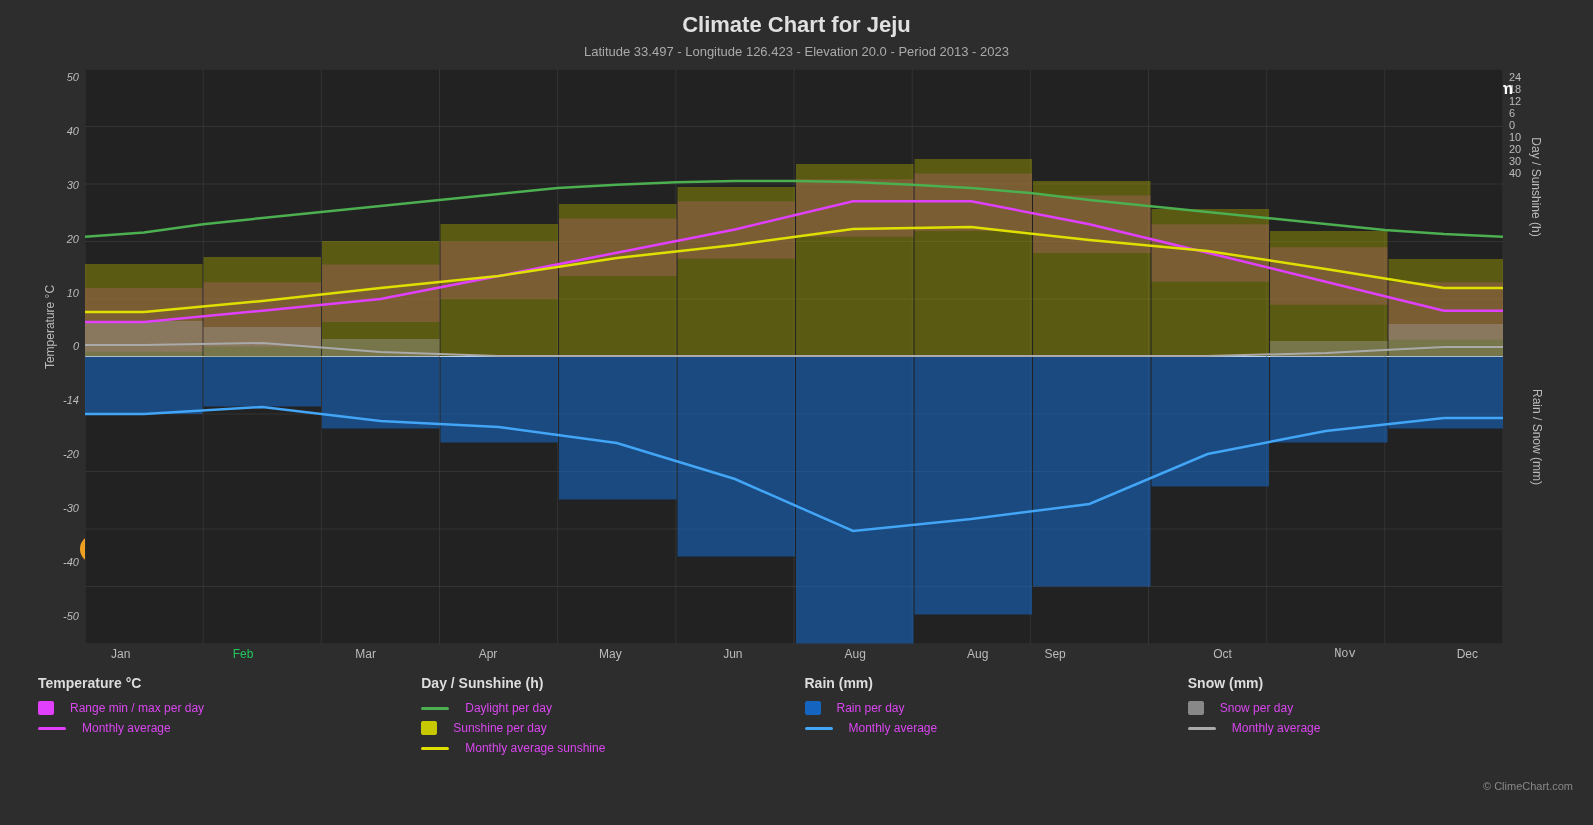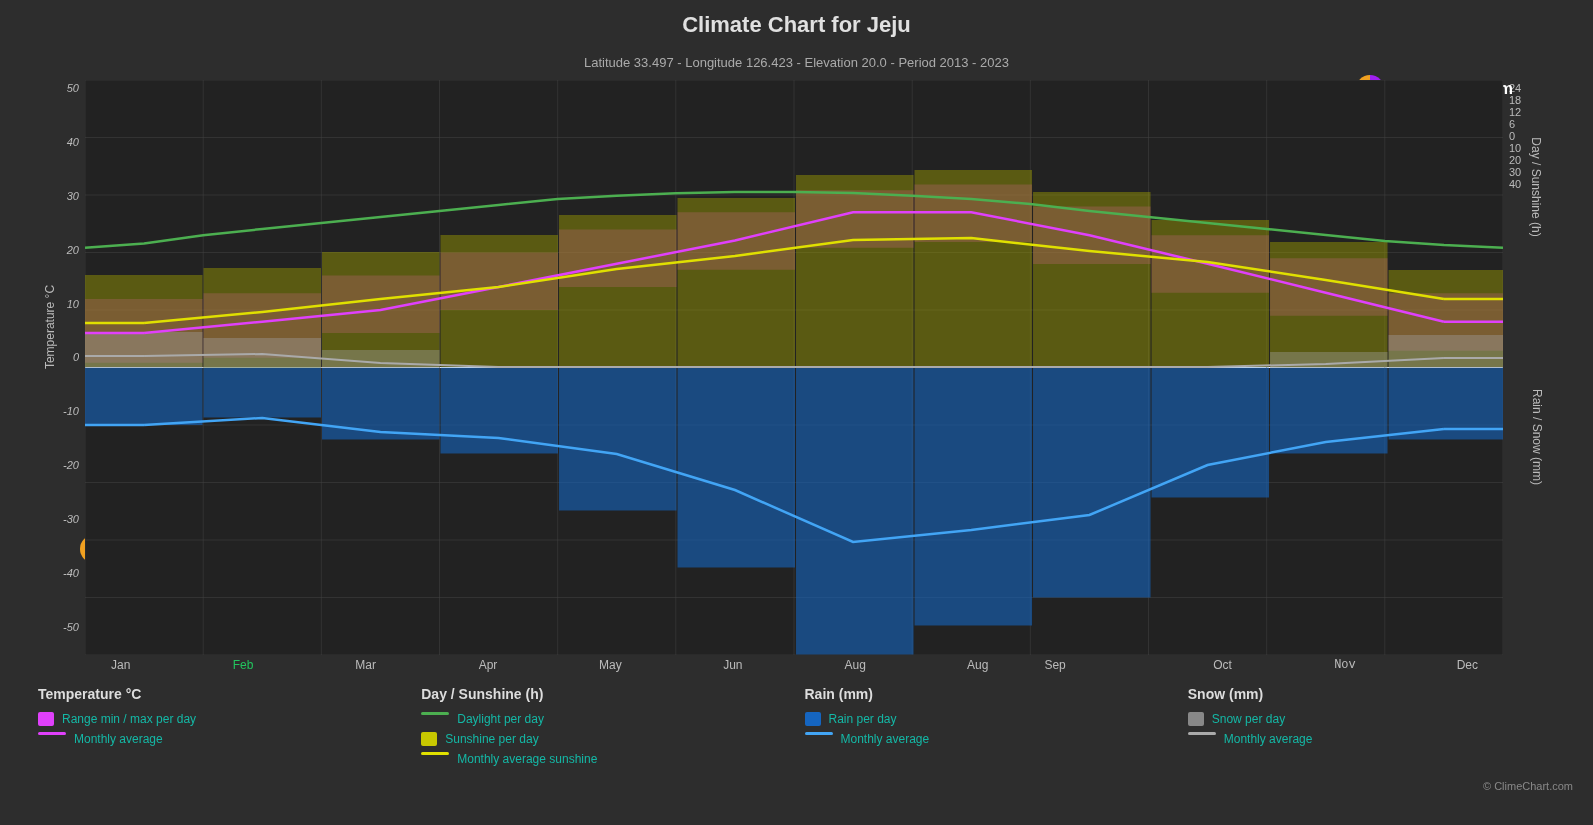--- a/index.html
+++ b/index.html
@@ -21,21 +21,21 @@
       text-align: center;
       color: #e0e0e0;
       font-size: 22px;
       font-weight: bold;
       padding-top: 12px;
     }
     .chart-subtitle {
       text-align: center;
       color: #aaa;
       font-size: 13px;
-      margin-top: 17px;
+      margin-top: 6px;
     }
     .y-axis-left {
       width: 55px;
       display: flex;
       flex-direction: column;
       justify-content: space-between;
       align-items: flex-end;
       padding-right: 6px;
       font-size: 11px;
       color: #bbb;
@@ -93,24 +93,24 @@
       padding: 0 8px;
     }
     .legend-title {
       font-size: 14px;
       color: #ddd;
       font-weight: bold;
       margin-bottom: 4px;
     }
     .legend-item {
       display: flex;
-      align-items: flex-start;
-      gap: 8px;
+      align-items: center;
+      gap: 16px;
       font-size: 12px;
-      color: #14b8a6;
+      color: #d946ef;
     }
     .legend-swatch-rect {
       width: 16px;
       height: 14px;
       border-radius: 2px;
       flex-shrink: 0;
     }
     .legend-line {
       width: 28px;
       height: 3px;
@@ -174,21 +174,21 @@
 
   <div style="display:flex; flex-direction:row; margin: 10px 30px 0 30px; height:575px;">
 
     <div class="y-axis-left">
       <span>50</span>
       <span>40</span>
       <span>30</span>
       <span>20</span>
       <span>10</span>
       <span>0</span>
-      <span>-10</span>
+      <span>-14</span>
       <span>-20</span>
       <span>-30</span>
       <span>-40</span>
       <span>-50</span>
     </div>
 
     <div class="chart-plot">
       <svg width="100%" height="100%" viewBox="0 0 1400 575" preserveAspectRatio="none">
         <defs>
           

